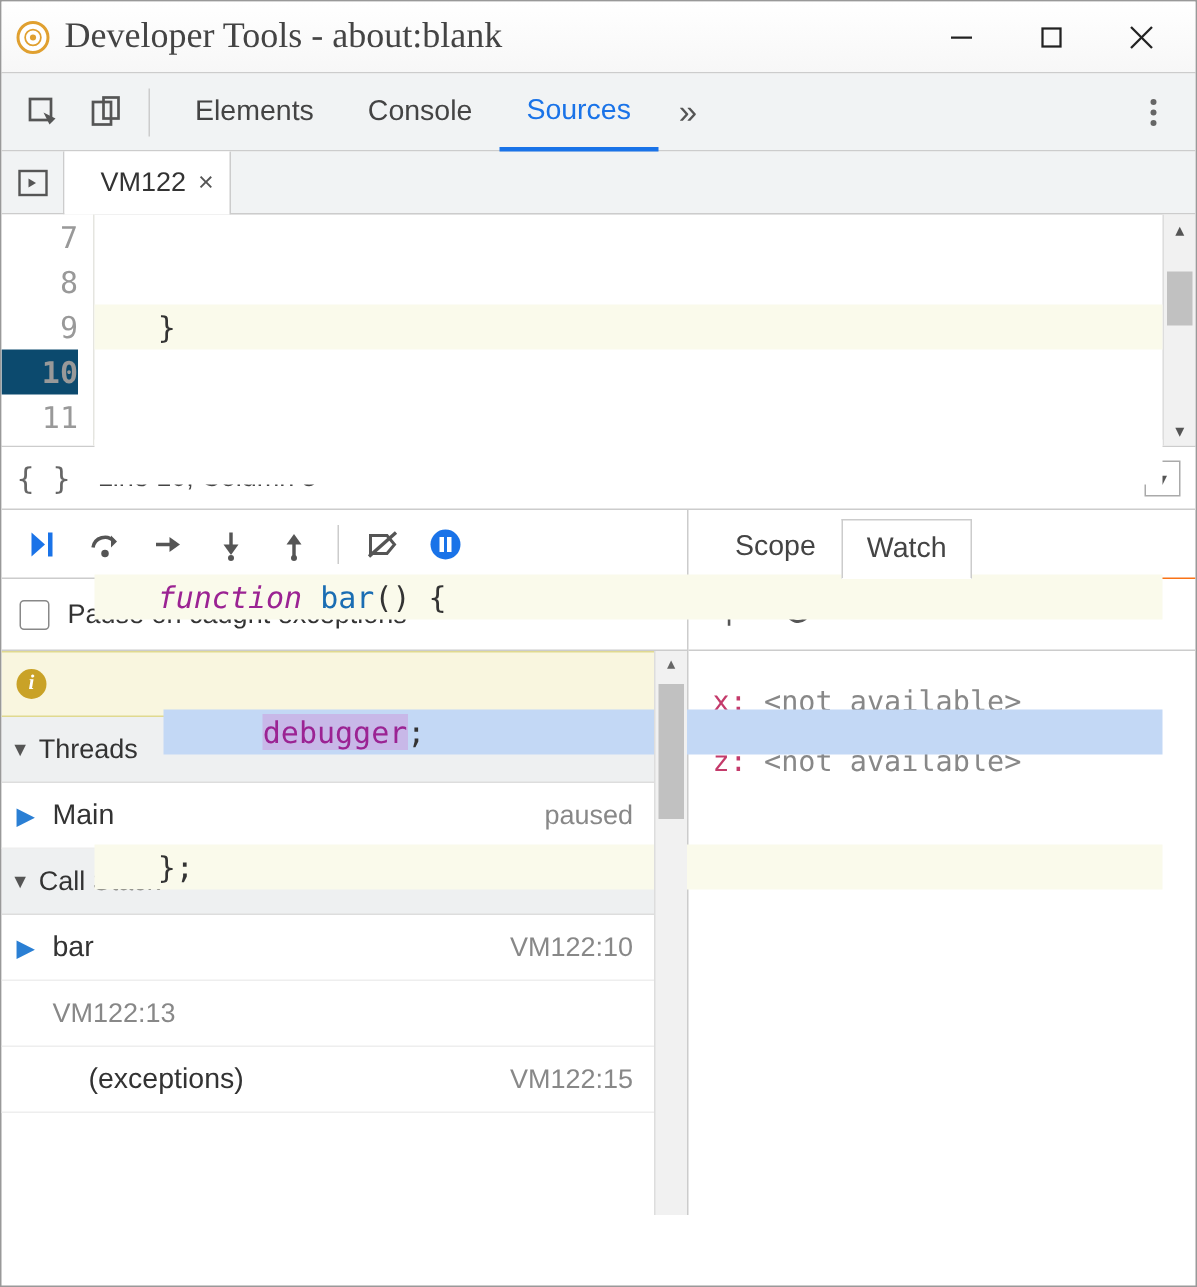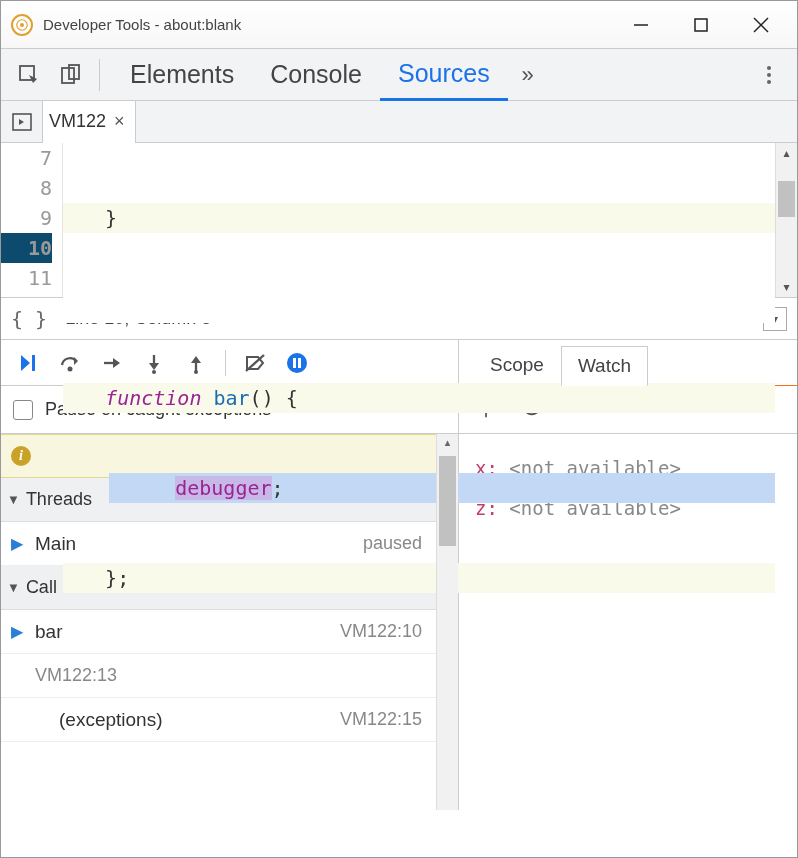--- a/index.html
+++ b/index.html
@@ -2,42 +2,42 @@
 <html><head>
 <meta charset="utf-8">
 <style>
 * { margin:0; padding:0; box-sizing:border-box; }
 body { font-family:"Segoe UI",Arial,sans-serif; font-size:16px; color:#333; background:#fff; width:798px; height:858px; overflow:hidden; border:1px solid #999; }
 
 
 .titlebar { height:48px; background:linear-gradient(#fff,#f7f7f7); border-bottom:1px solid #ccc; display:flex; align-items:center; padding:0 6px 0 10px; }
 .titlebar .app-icon { width:22px; height:22px; border-radius:50%; background:#fff; border:2px solid #e0a030; display:flex; align-items:center; justify-content:center; margin-right:10px; }
 .titlebar .app-icon svg { width:14px; height:14px; }
-.titlebar .title { flex:1; font-size:15px; color:#444; }
+.titlebar .title { flex:1; font-size:24px; color:#444;font-family:Liberation Serif, serif; }
 .winbtns { display:flex; gap:0; }
 .winbtns div { width:60px; height:40px; display:flex; align-items:center; justify-content:center; font-size:22px; color:#333; }
 .winbtns svg { stroke:#222; stroke-width:1.5; fill:none; }
 
 
 .toolbar { height:52px; border-bottom:1px solid #ccc; display:flex; align-items:center; padding-left:8px; background:#f1f3f4; }
 .tb-icon { width:40px; height:40px; display:flex; align-items:center; justify-content:center; margin-right:2px; }
 .tb-icon svg { stroke:#555; fill:none; stroke-width:1.8; }
 .toolbar .sep { width:1px; height:32px; background:#ccc; margin:0 12px 0 6px; }
-.toolbar .tab { padding:0 18px; height:52px; display:flex; align-items:center; font-size:25px; color:#444; }
+.toolbar .tab { padding:0 18px; height:52px; display:flex; align-items:center; font-size:19px; color:#444; }
 .toolbar .tab.active { border-bottom:3px solid #1a73e8; color:#1a73e8; margin-bottom:-1px; }
 .toolbar .more { width:40px; display:flex; align-items:center; justify-content:center; font-size:22px; color:#555; }
 .toolbar .right { margin-left:auto; display:flex; align-items:center; }
 .toolbar .kebab { width:40px; height:40px; display:flex; flex-direction:column; align-items:center; justify-content:center; gap:3px; margin-right:8px; }
 .toolbar .kebab span { width:4px; height:4px; background:#666; border-radius:50%; }
 
 
 .filerow { height:42px; border-bottom:1px solid #ccc; display:flex; align-items:center; background:#f1f3f4; }
 .filerow .nav-icon { width:42px; height:42px; display:flex; align-items:center; justify-content:center; border-right:1px solid #ccc; }
 .filerow .nav-icon svg { stroke:#555; fill:none; stroke-width:1.6; }
-.filerow .filetab { height:42px; padding:0 10px 0 6px; background:#fff; border-right:1px solid #ccc; display:flex; align-items:center; gap:8px; font-size:18px; }
+.filerow .filetab { height:42px; padding:0 10px 0 24px; background:#fff; border-right:1px solid #ccc; display:flex; align-items:center; gap:8px; font-size:18px; }
 .filerow .filetab .close { font-size:18px; color:#555; }
 
 
 .codewrap { display:flex; height:155px; border-bottom:1px solid #ccc; }
 .gutter { width:62px; background:#fff; text-align:right; padding-right:10px; color:#999; font-family:"Consolas",monospace; font-size:20px; line-height:30px; border-right:1px solid #e5e5e0; }
 .gutter div.hl { background:#0c4a6e;font-weight:bold; }
 .code { flex:1; font-family:"Consolas",monospace; font-size:20px; line-height:30px; white-space:pre; position:relative; }
 .code .line { padding-left:18px; height:30px; background:#fafaeb; }
 .code .line.plain { background:#fff; }
 .code .line.hl { background:#c3d8f5;margin-left:46px; }

